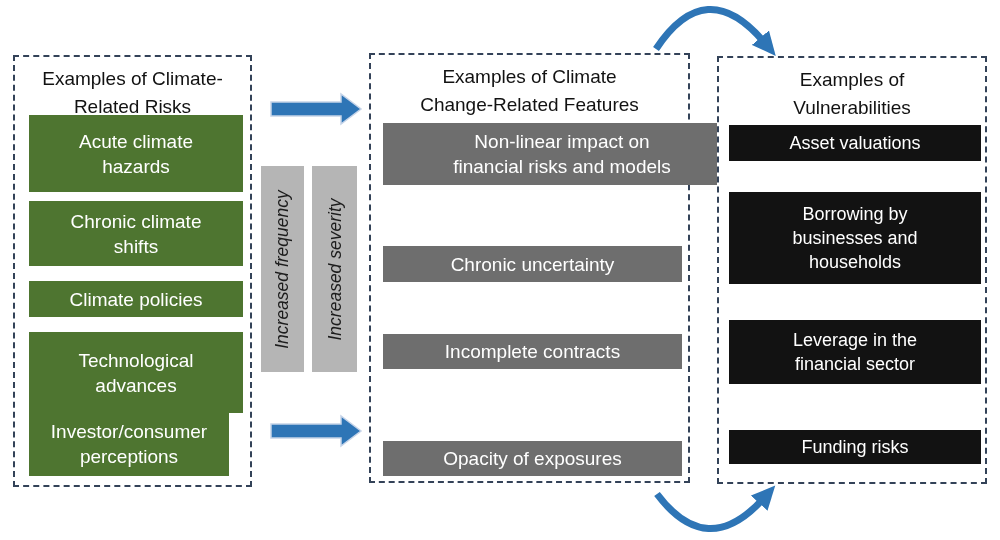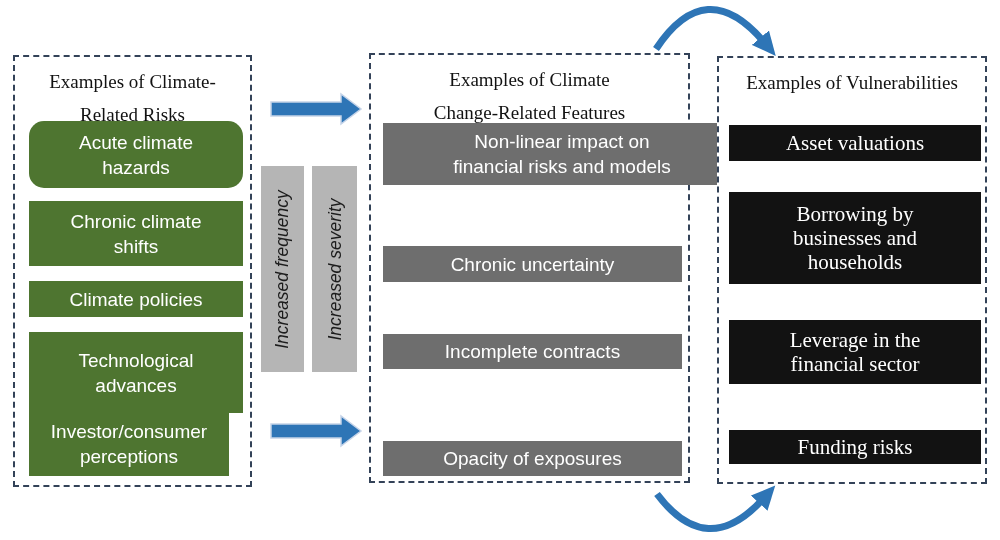--- a/index.html
+++ b/index.html
@@ -19,42 +19,41 @@
   }
   .panel-risks    { left: 13px;  top: 55px; width: 239px; height: 432px; }
   .panel-features { left: 369px; top: 53px; width: 321px; height: 430px; }
   .panel-vulns    { left: 717px; top: 56px; width: 270px; height: 428px; }
 
   .panel-title {
     margin: 8px auto 0 auto;
     width: 222px;
     text-align: center;
     font-size: 19px;
-    line-height: 33px;
+    line-height: 28px;
     color: #121212;
-    font-family: Liberation Serif, serif;
   }
 
   
   .box {
     position: absolute;
     display: flex; align-items: center; justify-content: center;
     text-align: center;
     color: #ffffff;
     font-size: 19px;
     line-height: 25px;
   }
   .box > span { display: inline-block; }
 
   .green { background: var(--c-green, #4e7530); }
   .gray  { background: var(--c-gray_box, #6e6e6e); }
-  .black { background: var(--c-black_box, #121212); font-size: 21px; line-height: 24px; font-family: Liberation Serif, serif; }
+  .black { background: var(--c-black_box, #121212); font-size: 18px; line-height: 24px; }
 
   
-  .g1 { left: 14px; top: 64px;  width: 214px; height: 67px; border-radius: 15px; }
+  .g1 { left: 14px; top: 58px;  width: 214px; height: 77px; }
   .g2 { left: 14px; top: 144px; width: 214px; height: 65px; }
   .g3 { left: 14px; top: 224px; width: 214px; height: 36px; }
   .g4 { left: 14px; top: 275px; width: 214px; height: 81px; }
   .g5 { left: 14px; top: 354px; width: 200px; height: 65px; }
   .green > span { max-width: 172px; }
 
   
   .f1 { left: 12px; top: 68px;  width: 358px; height: 62px; }
   .f2 { left: 12px; top: 191px; width: 299px; height: 36px; }
   .f3 { left: 12px; top: 279px; width: 299px; height: 35px; }

